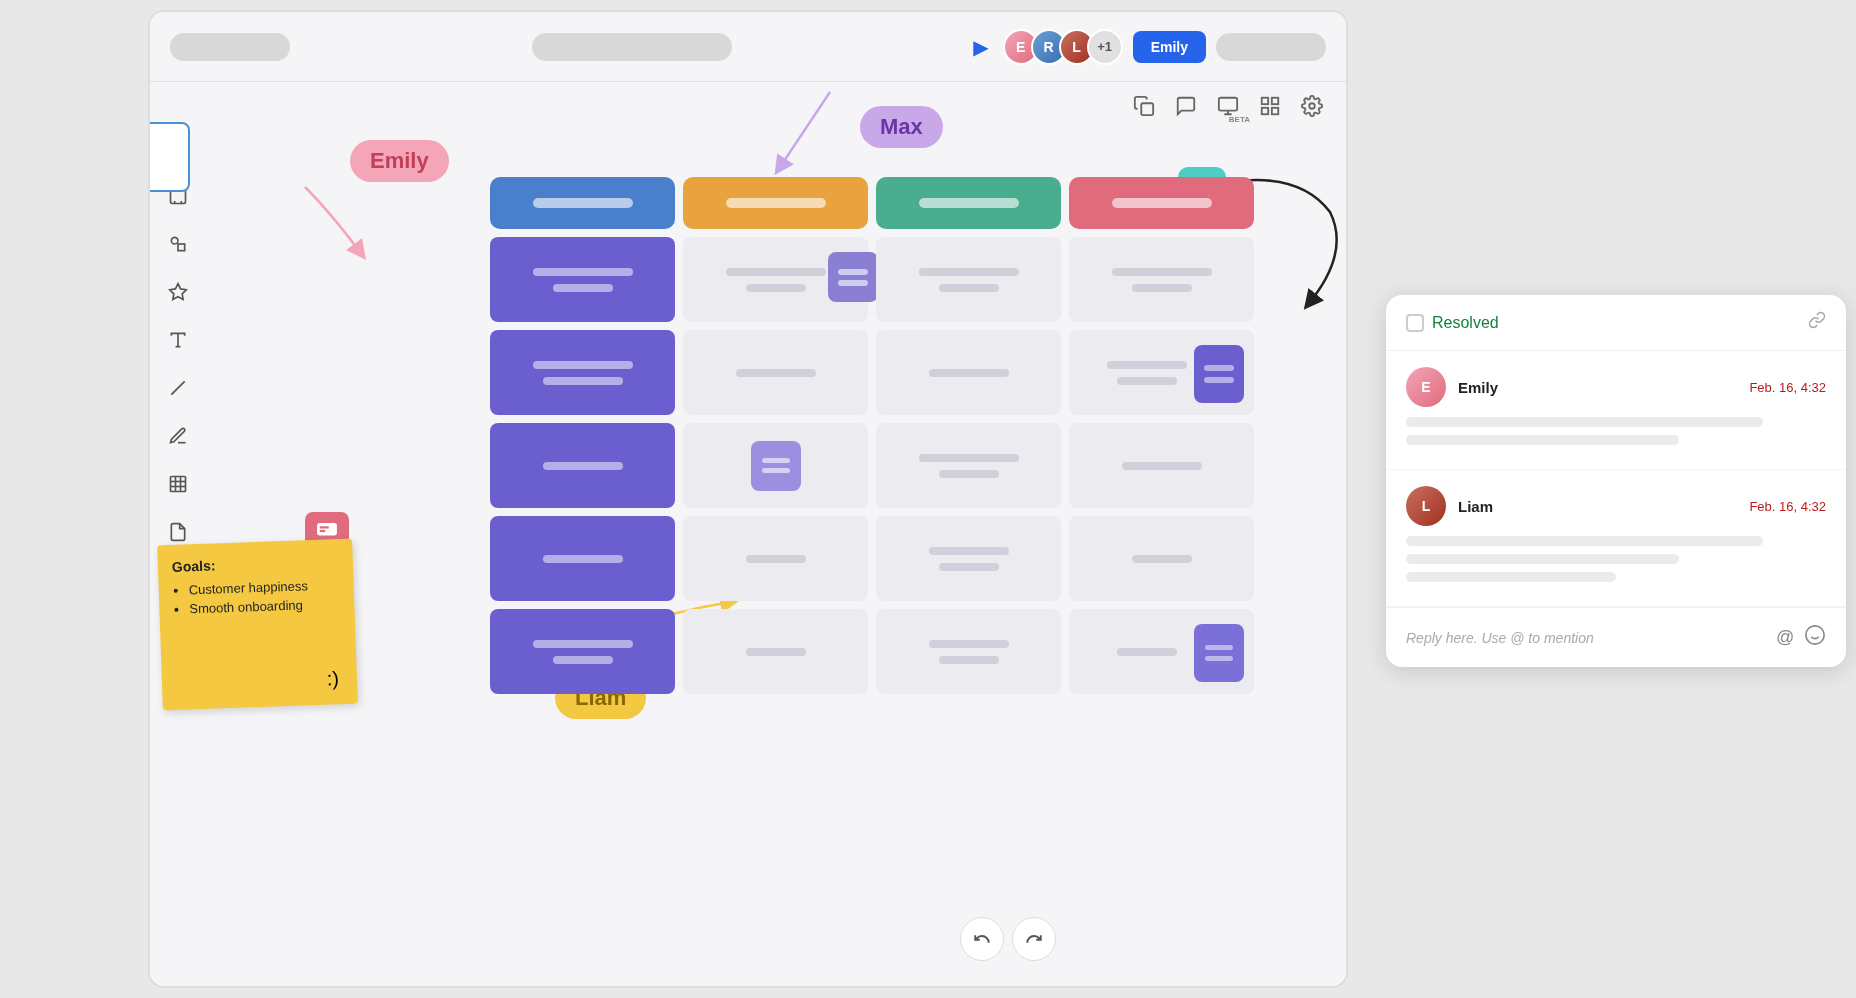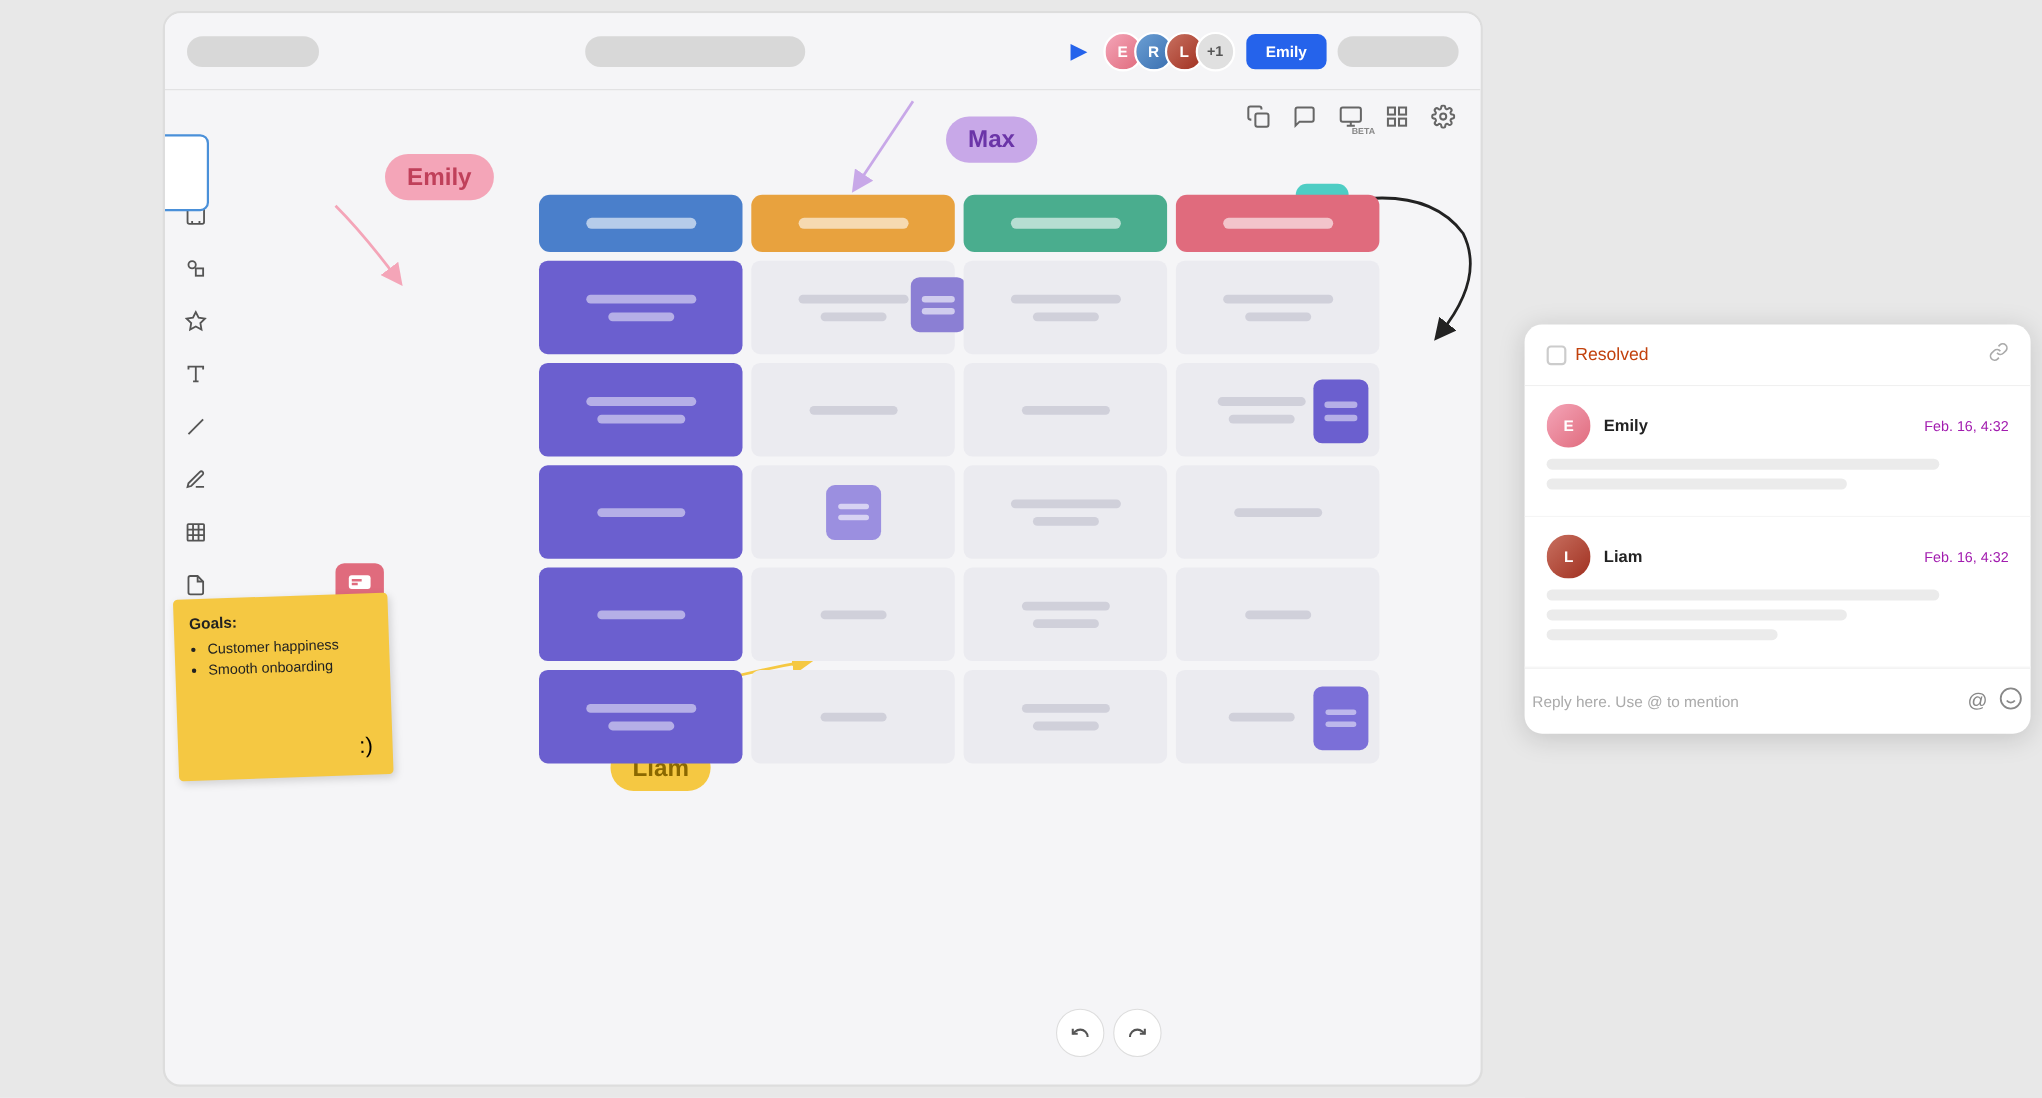--- a/index.html
+++ b/index.html
@@ -431,21 +431,21 @@
       justify-content: space-between;
       padding: 16px 20px;
       border-bottom: 1px solid #f0f0f0;
     }
 
     .resolved-checkbox {
       display: flex;
       align-items: center;
       gap: 8px;
       font-size: 16px;
-      color: #c2410c;
+      color: #15803d;
     }
 
     .checkbox {
       width: 18px;
       height: 18px;
       border: 2px solid #ccc;
       border-radius: 4px;
       background: white;
     }
 
@@ -477,40 +477,41 @@
     }
 
     .comment-username {
       font-size: 15px;
       font-weight: 600;
       color: #222;
     }
 
     .comment-time {
       font-size: 13px;
-      color: #a21caf;
+      color: #b91c1c;
       margin-left: auto;
     }
 
     .comment-line {
       height: 10px;
       background: #ebebeb;
       border-radius: 5px;
       margin-bottom: 8px;
     }
 
     .comment-line.full { width: 85%; }
     .comment-line.medium { width: 65%; }
 
     .comment-reply-area {
-      padding: 16px 7px;
+      padding: 16px 20px;
       display: flex;
       align-items: center;
       justify-content: space-between;
       border-top: 1px solid #f0f0f0;
+      font-style: italic;
     }
 
     .reply-placeholder {
       font-size: 14px;
       color: #aaa;
       flex: 1;
     }
 
     .reply-actions {
       display: flex;

